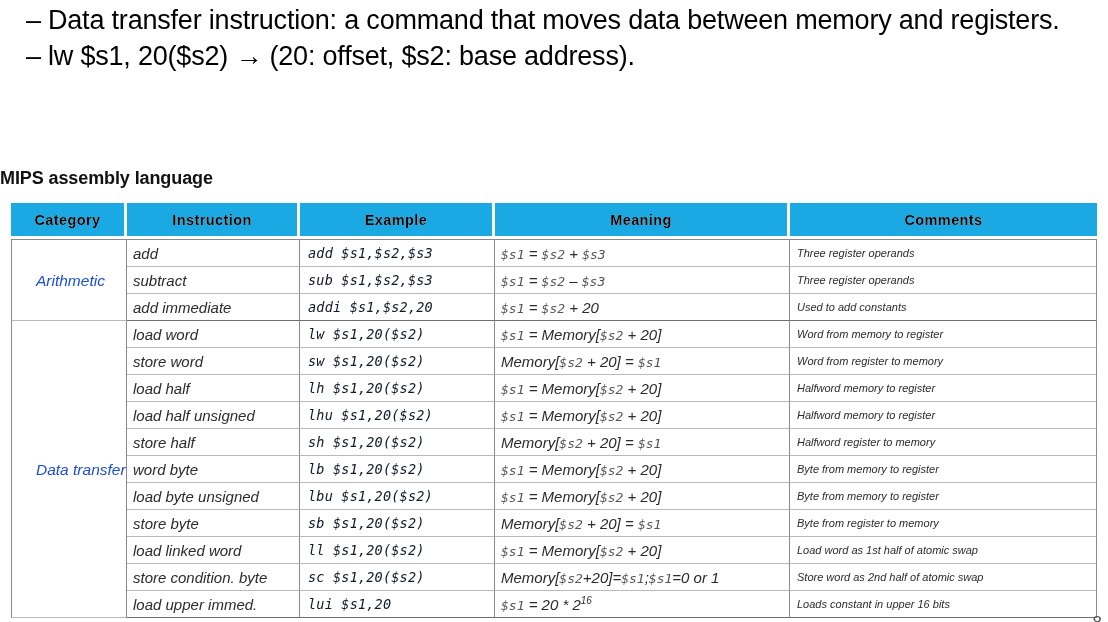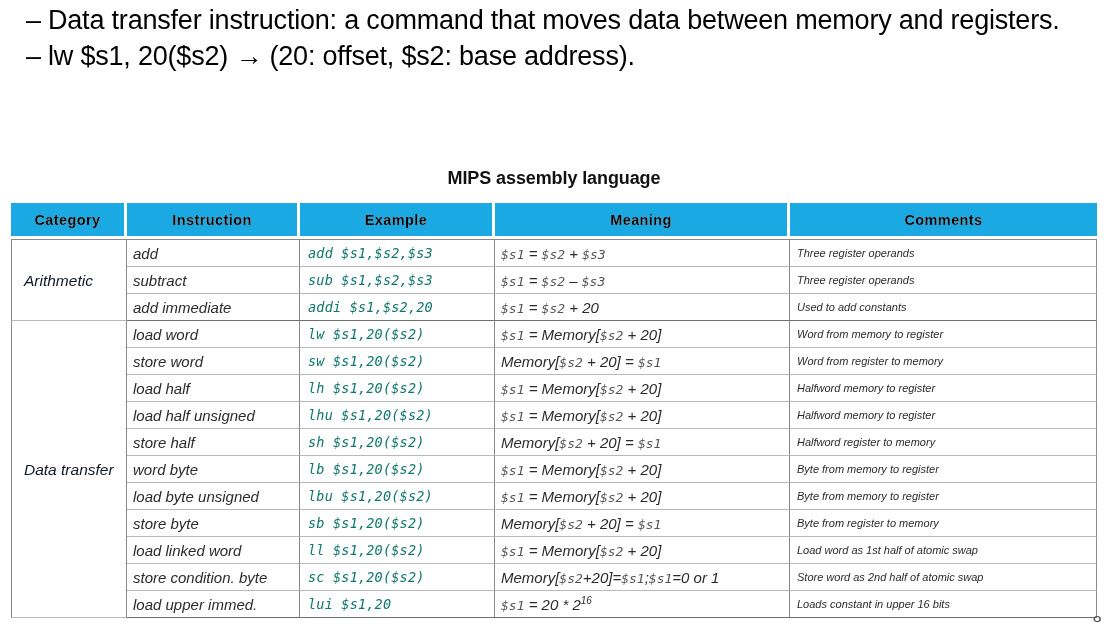--- a/index.html
+++ b/index.html
@@ -40,21 +40,21 @@
   .bullet-text {
     flex: 1 1 auto;
   }
 
   
   .table-title {
     position: absolute;
     left: 0;
     top: 168px;
     width: 1108px;
-    text-align: center;
+    text-align: left;
     font-size: 18px;
     font-weight: bold;
     color: #111111;
     letter-spacing: -0.1px;
   }
 
   
   .mips-table {
     position: absolute;
     left: 11px;
@@ -89,34 +89,34 @@
     vertical-align: middle;
     white-space: nowrap;
     overflow: hidden;
     font-style: italic;
   }
   .mips-table td:last-child { border-right: 1px solid #8a8a8a; }
   .mips-table tbody tr:first-child td { border-top: 1px solid #8a8a8a; }
   .mips-table tbody td.cat {
     border-left: 1px solid #8a8a8a;
     font-size: 15.5px;
-    padding-left: 12px;
-    color: #0f172a;
+    padding-left: 24px;
+    color: #1d4ed8;
     line-height: 19px;
     white-space: normal;
     vertical-align: middle;
   }
   .mips-table tbody td.sep-strong { border-bottom: 1px solid #6e6e6e; }
 
   
   td.example {
     font-family: "DejaVu Sans Mono", "Liberation Mono", monospace;
     font-size: 13.5px;
     letter-spacing: 0.2px;
-    color: #0f766e;
+    color: #0f172a;
     padding-left: 8px;
   }
   td.meaning {
     font-size: 15px;
     color: #2b2b2b;
     padding-left: 6px;
   }
   td.meaning .reg {
     font-family: "DejaVu Sans Mono", "Liberation Mono", monospace;
     font-size: 13px;

